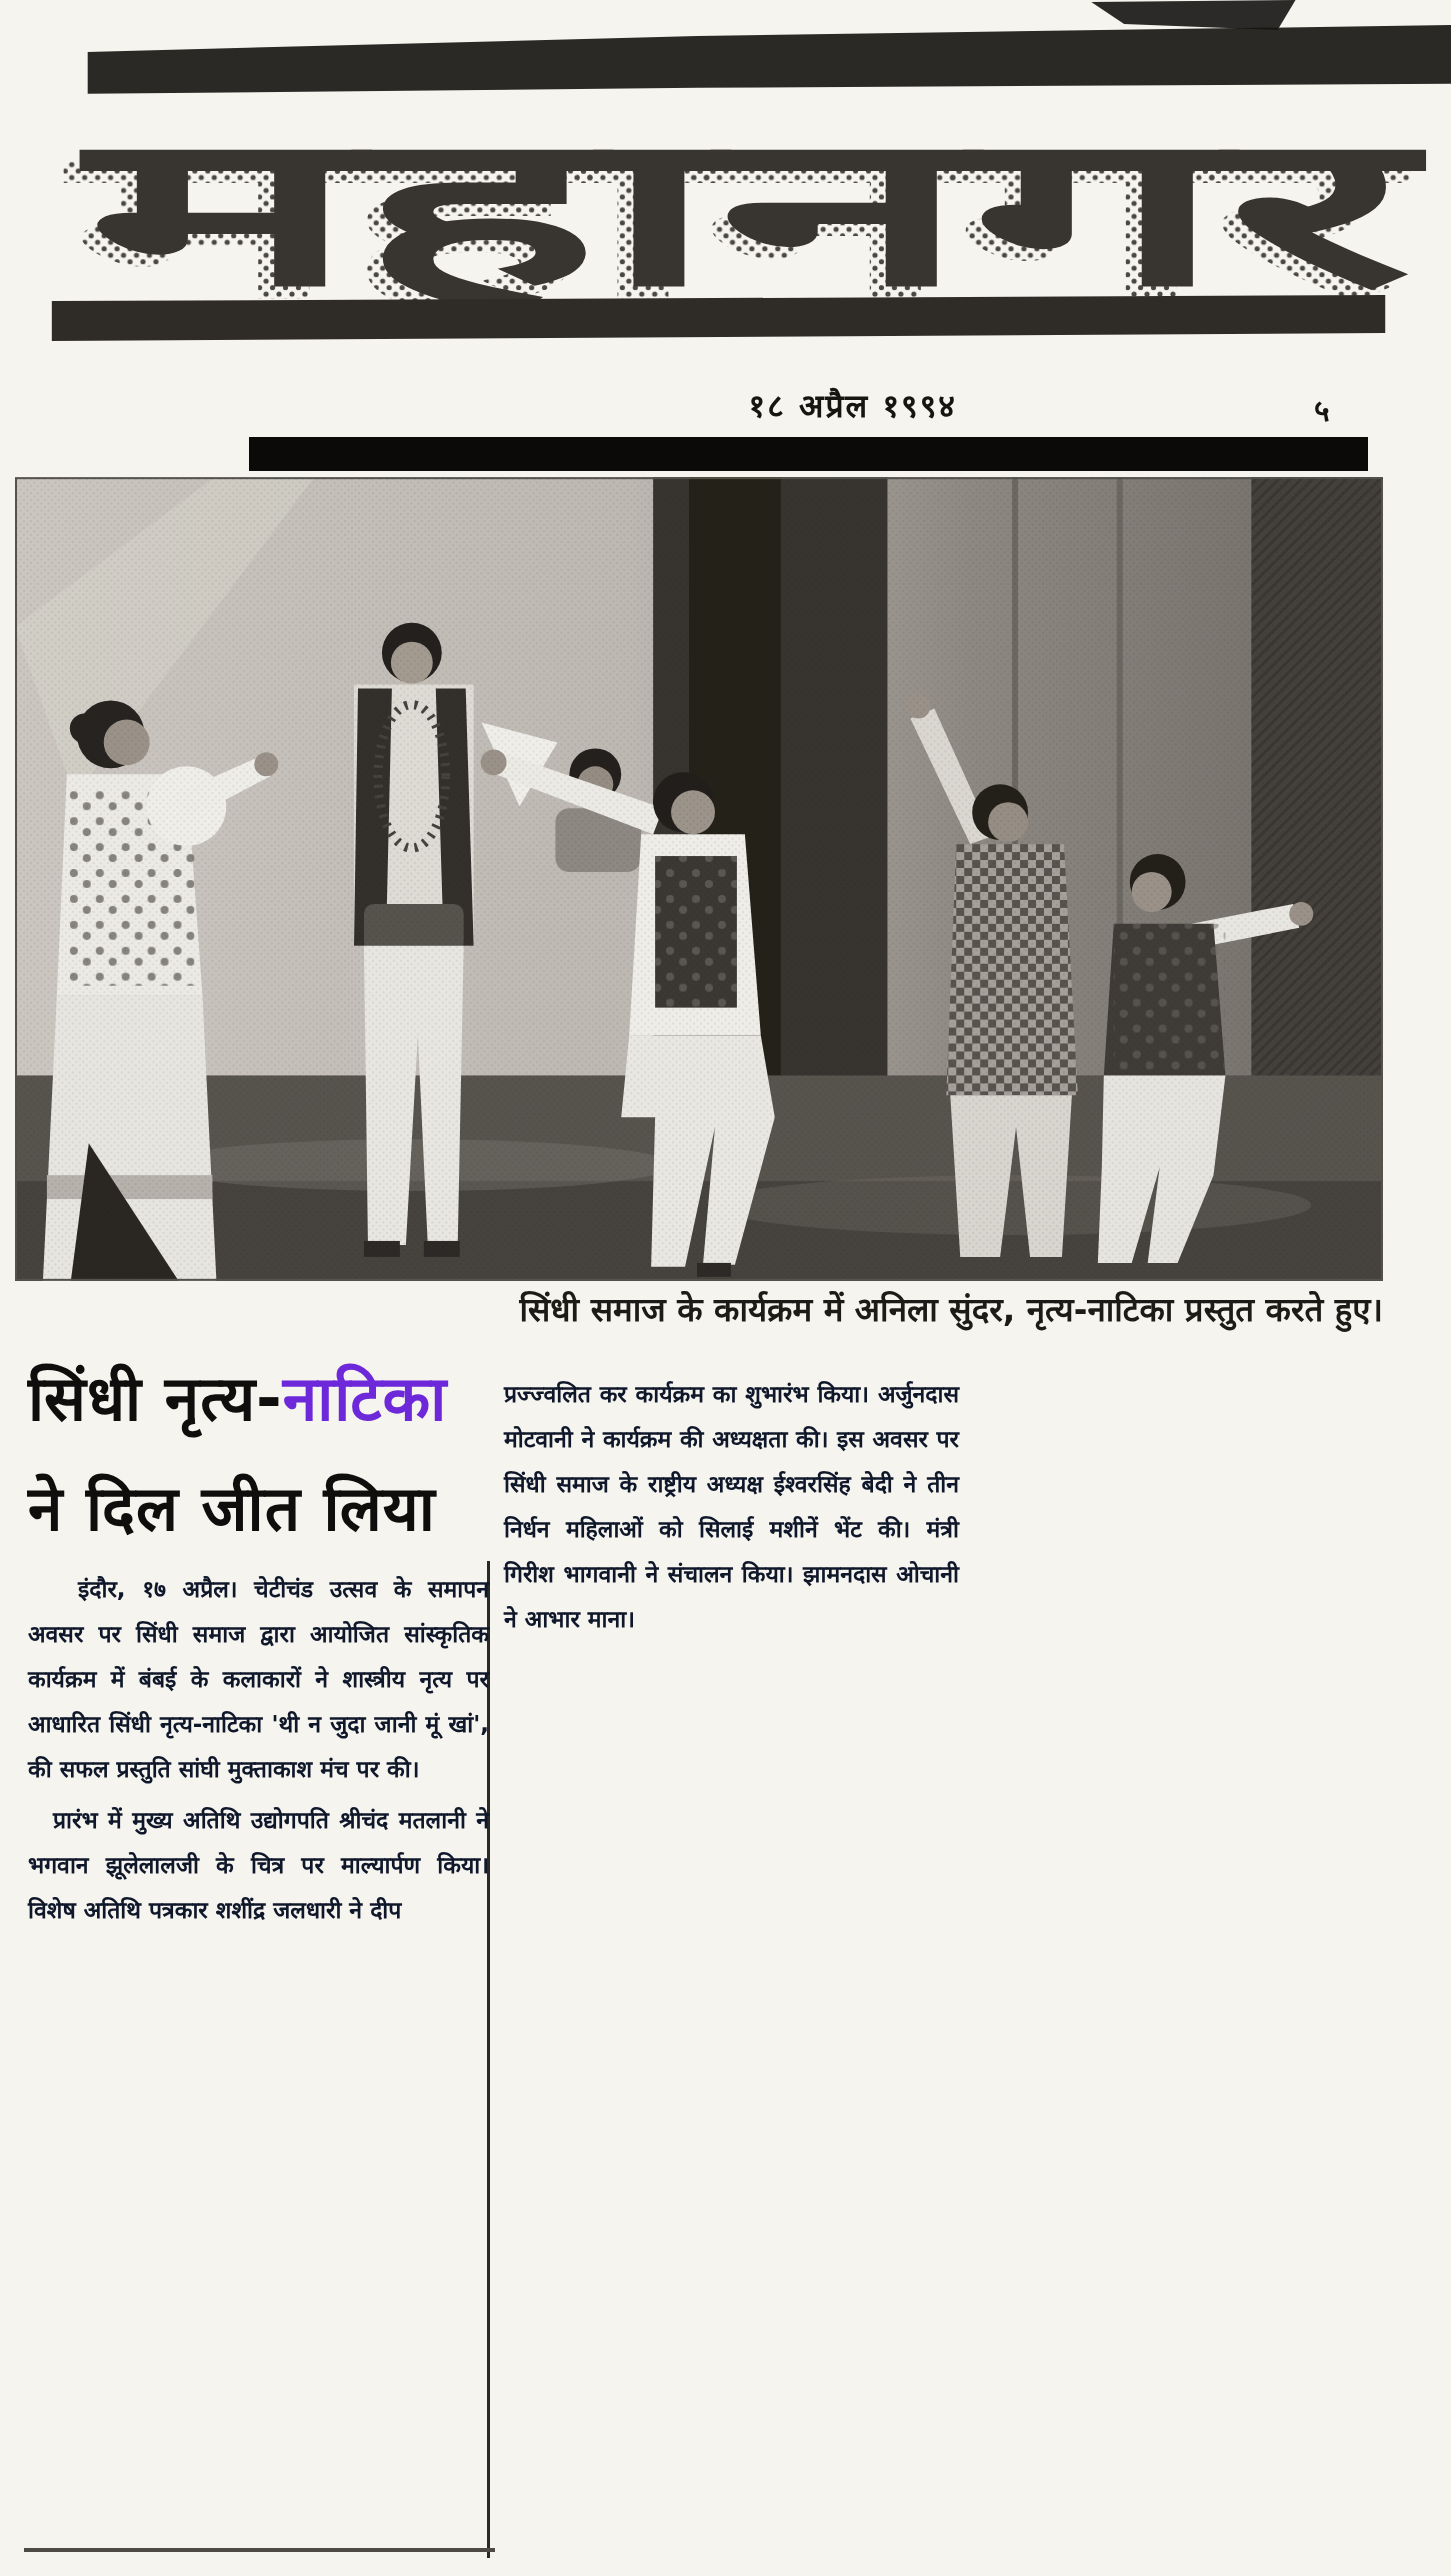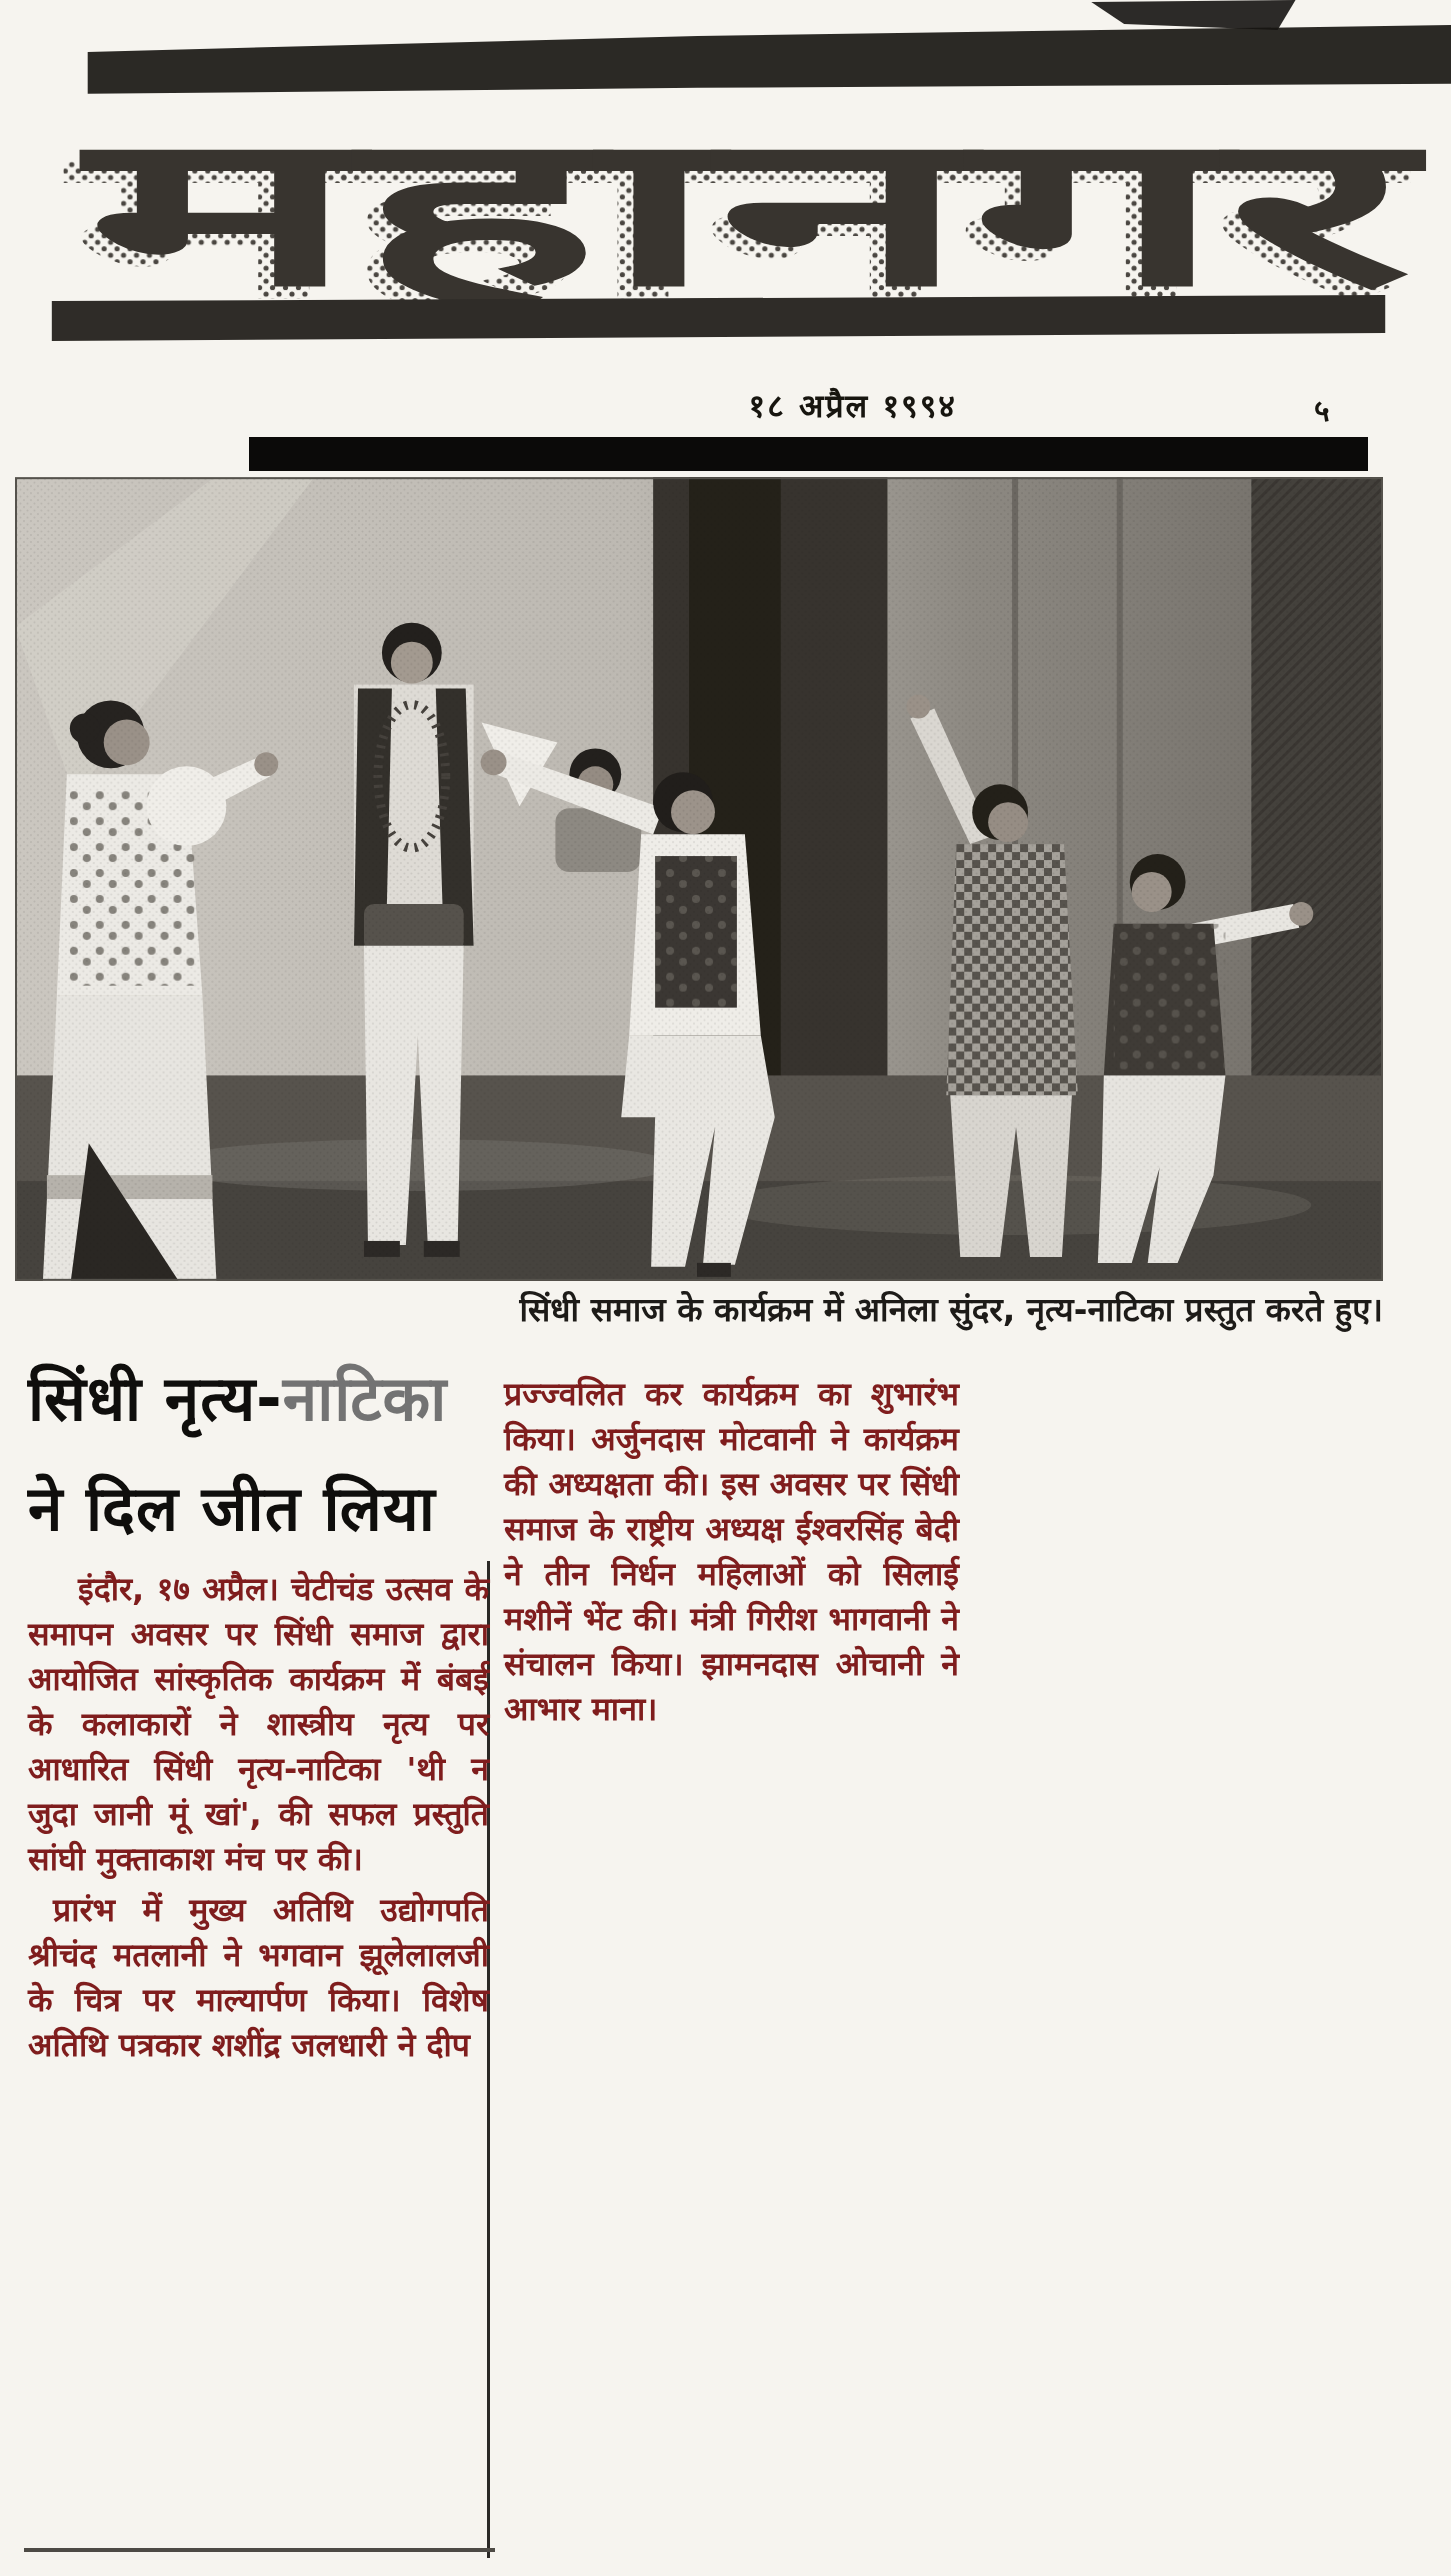--- a/index.html
+++ b/index.html
@@ -26,23 +26,23 @@
   #photo{left:15px;top:477px;width:1368px;height:804px;}
 
   
   #caption{left:15px;top:1286px;width:1368px;text-align:right;
     font-size:33px;font-weight:bold;color:#1d1b18;}
 
   
   #headline{left:28px;top:1344px;width:464px;
     font-size:62px;font-weight:bold;line-height:110px;color:#0f0e0c;
     letter-spacing:1px;}
-  #headline .screened{color:#737373;}
-  .bodycol{font-size:32px;line-height:45px;font-weight:bold;
-    text-align:justify;color:#7f1d1d;}
+  #headline .screened{color:#6d28d9;}
+  .bodycol{font-size:23px;line-height:45px;font-weight:bold;
+    text-align:justify;color:#0f172a;}
   #leftcol{left:28px;top:1567px;width:461px;}
   #rightcol{left:504px;top:1372px;width:455px;}
   .bodycol p{margin:0 0 6px 0;}
   #colrule{left:487px;top:1561px;width:3px;height:997px;background:#2b2926;}
   #endrule{left:24px;top:2548px;width:471px;height:4px;background:#4d4a45;}
 </style>
 </head>
 <body>
 
 <svg id="masthead" class="abs" width="1451" height="349" viewBox="0 0 1456 350">

